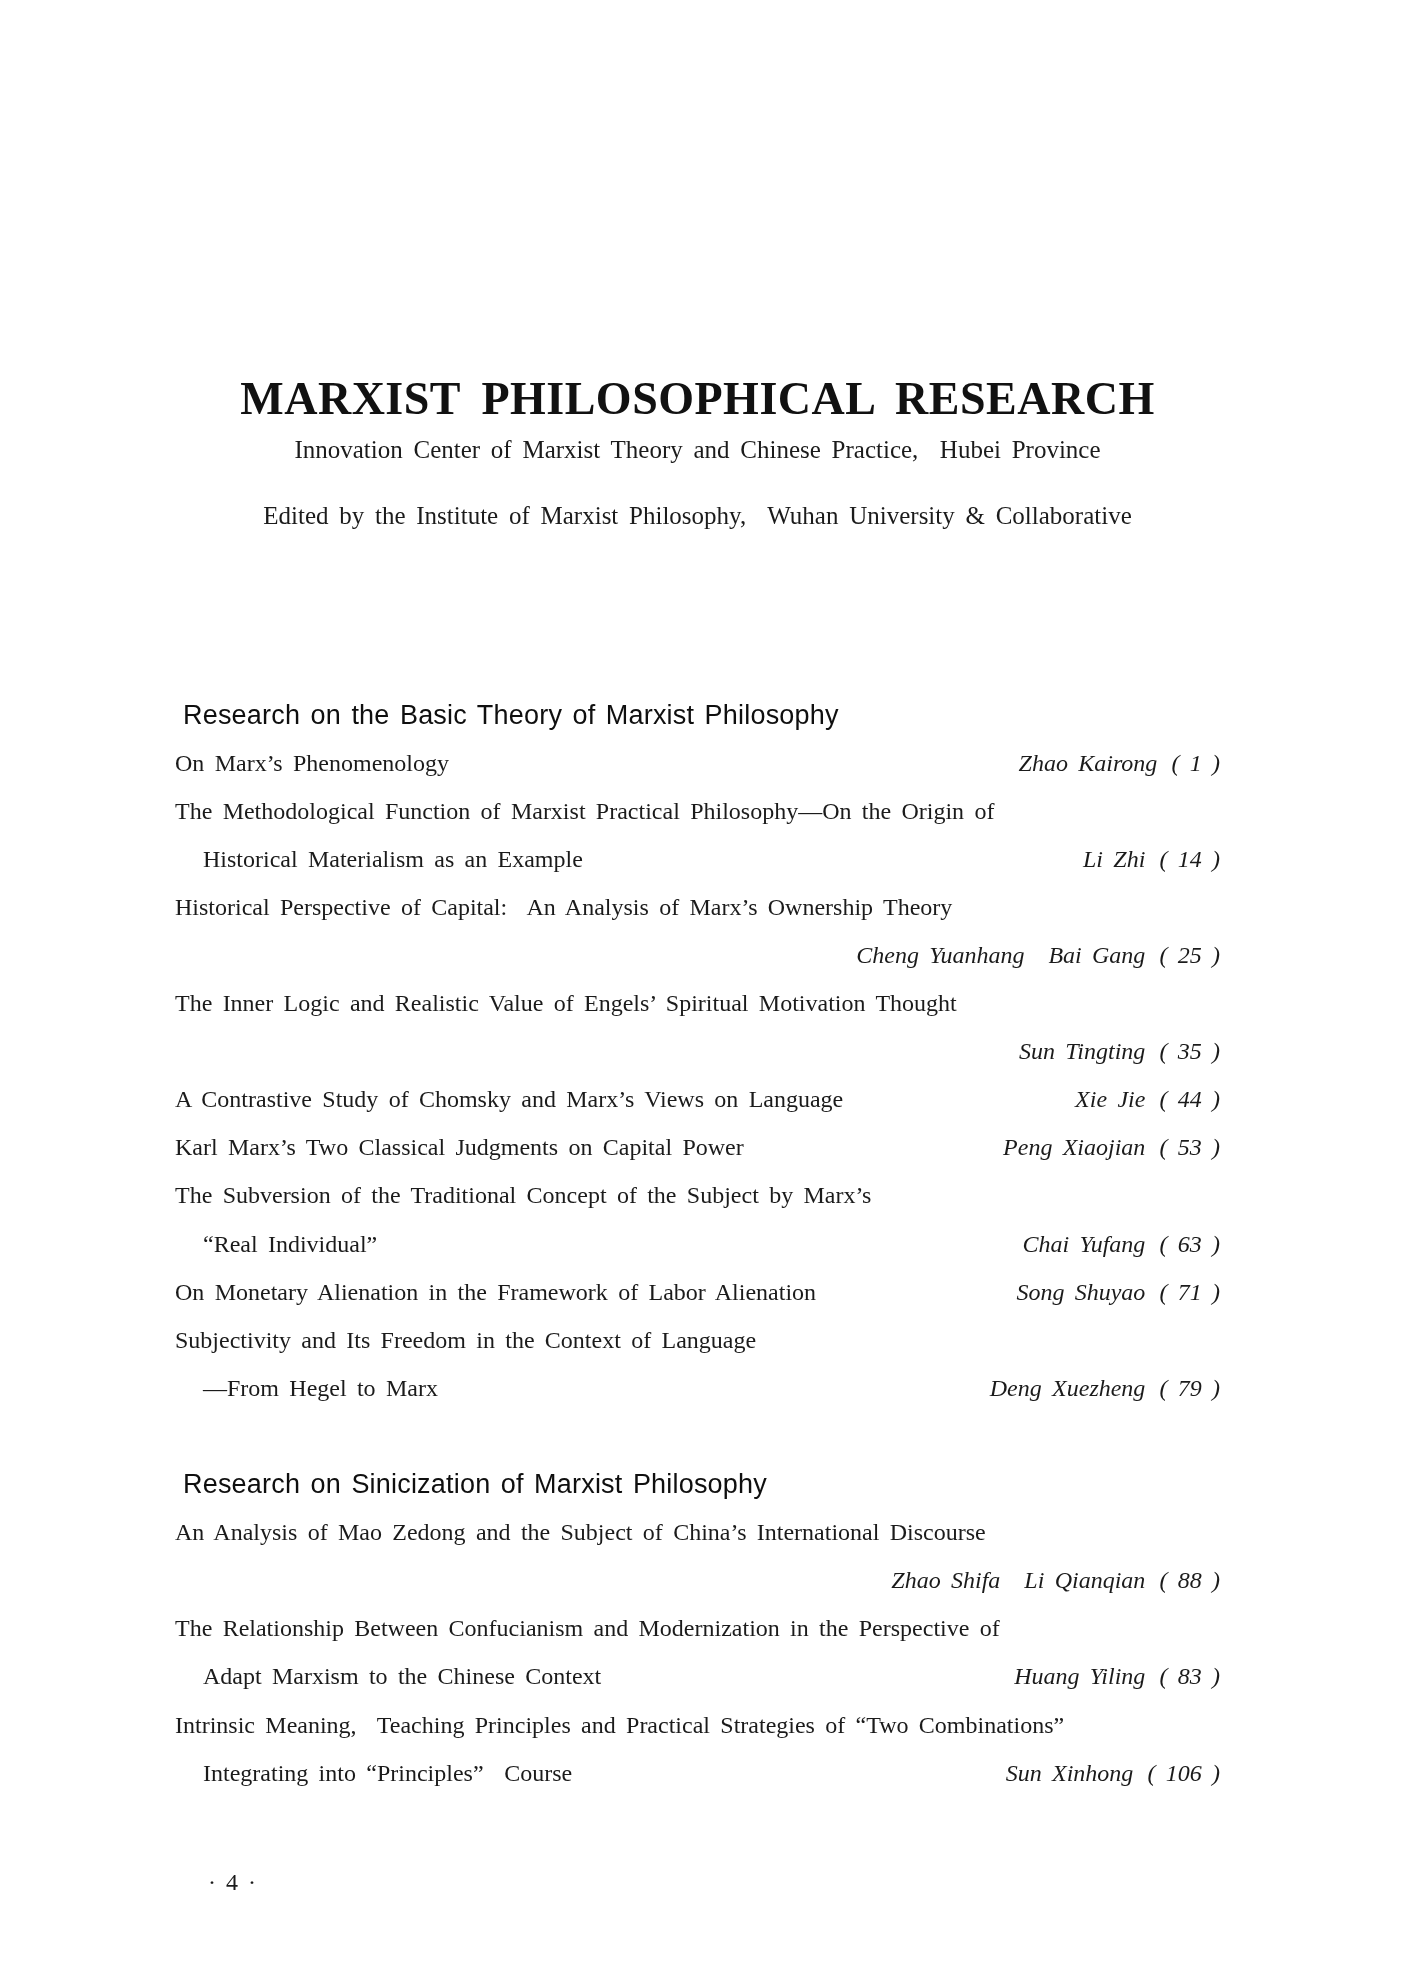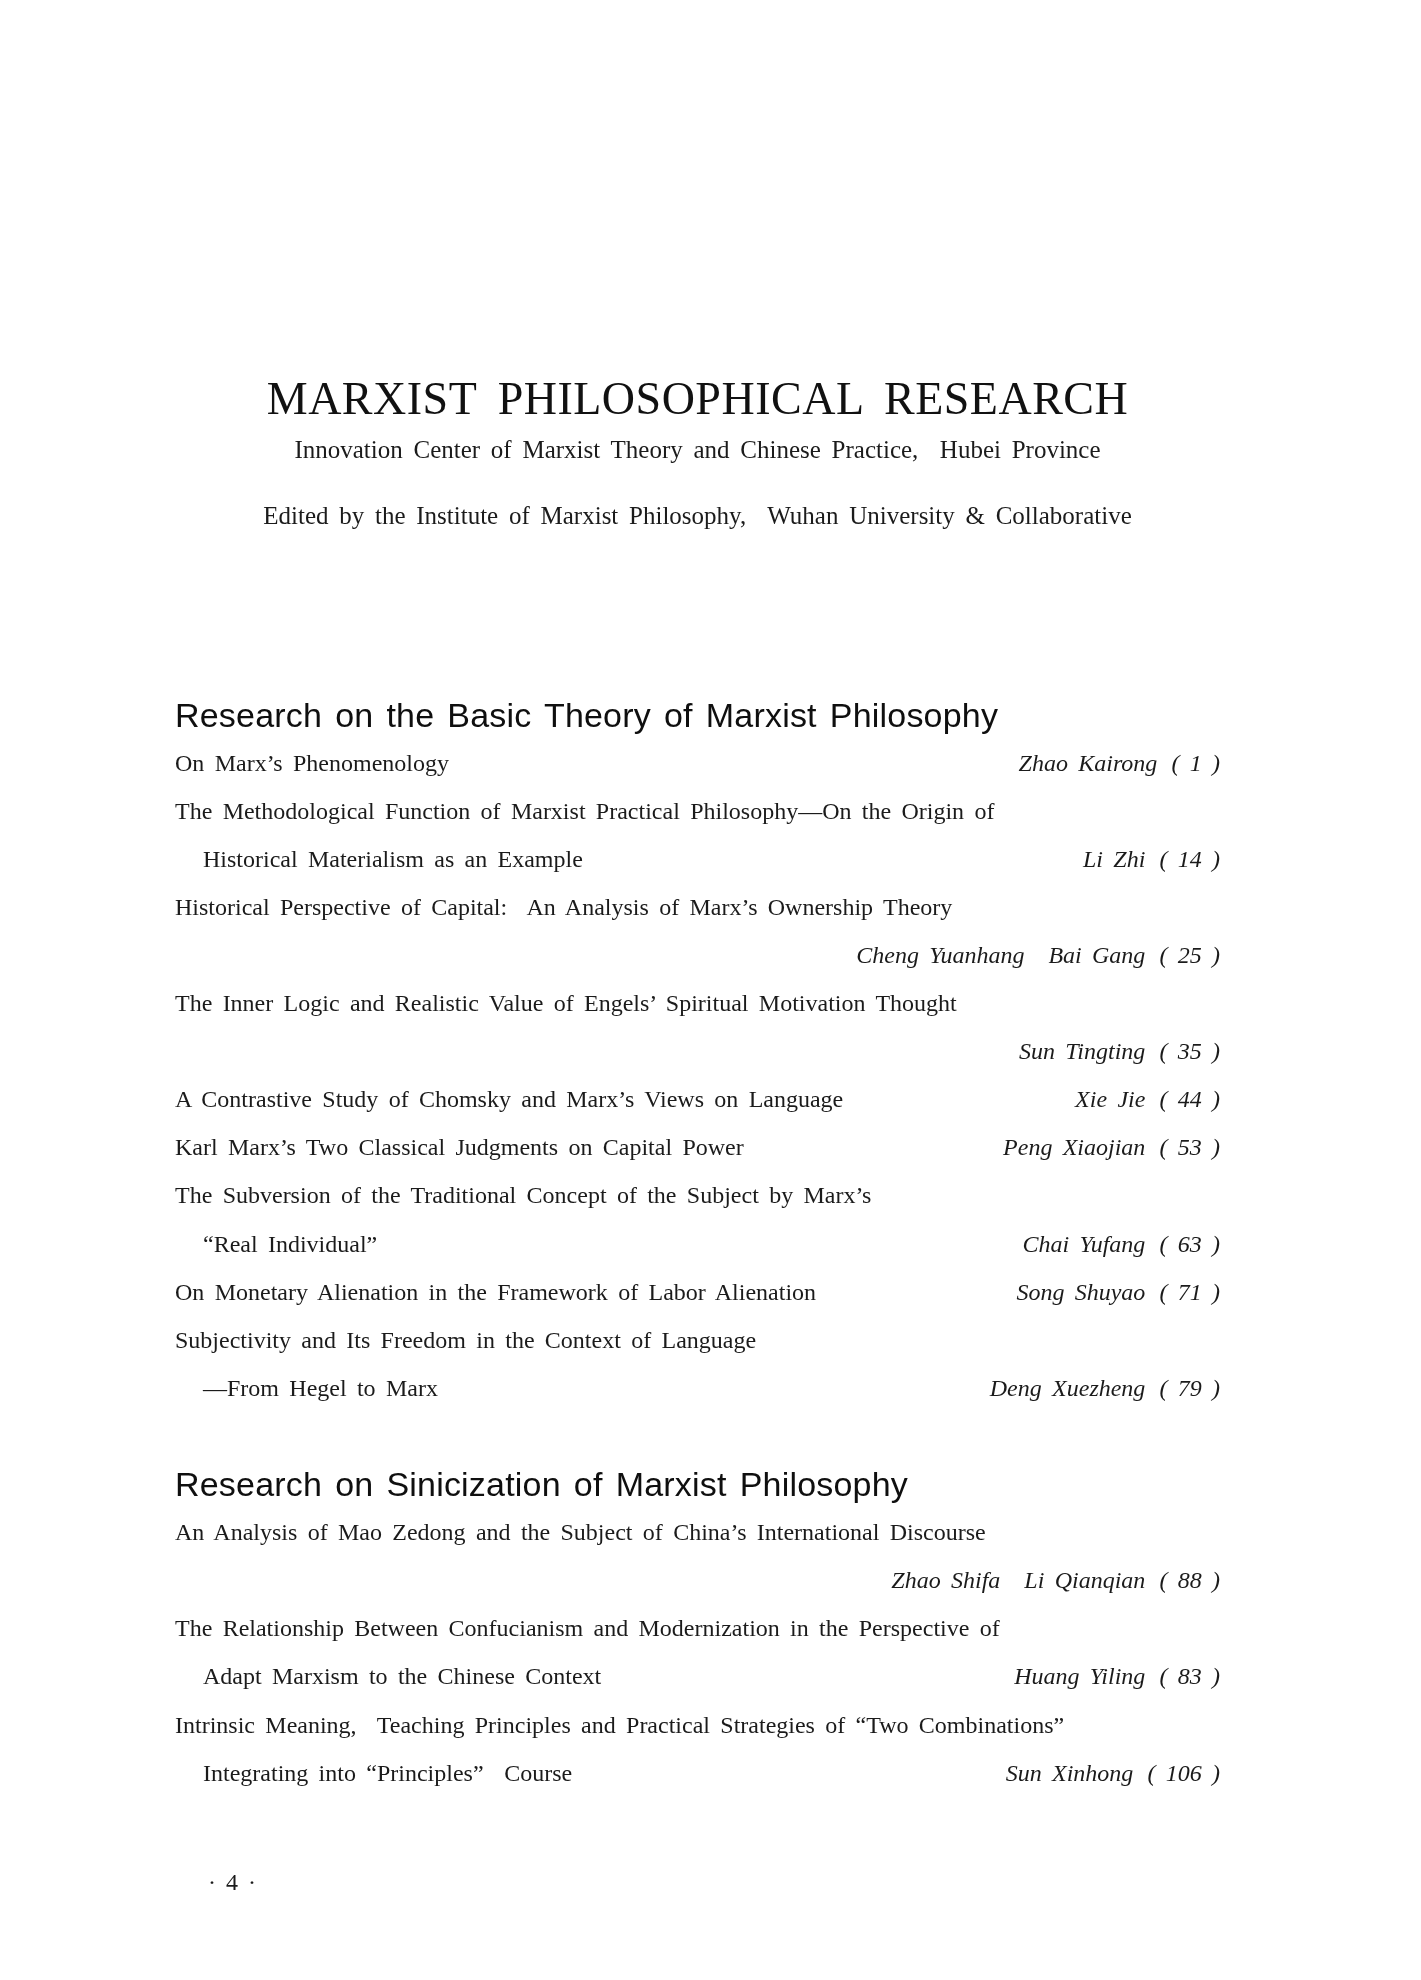--- a/index.html
+++ b/index.html
@@ -25,21 +25,21 @@
   .journal-header {
     position: absolute;
     left: 175px;
     top: 372px;
     width: 1045px;
     text-align: center;
   }
   .journal-title {
     margin: 0;
     font-family: "Liberation Serif", serif;
-    font-weight: normal;
+    font-weight: bold;
     font-size: 46px;
     line-height: 53px;
     letter-spacing: 0.5px;
     word-spacing: 0.2em;
     white-space: pre;
     color: #111111;
   }
   .journal-subtitle {
     margin: 0;
     font-size: 25px;
@@ -62,24 +62,24 @@
   .row {
     height: 48.1px;
     display: flex;
     align-items: center;
     font-size: 24px;
     white-space: pre;
     word-spacing: 0.18em;
     color: #1b1b1b;
   }
   .section-heading {
-    margin: 0;
+    margin: 8px;
     font-family: "Liberation Sans", sans-serif;
     font-weight: normal;
-    font-size: 34px;
+    font-size: 27px;
     letter-spacing: 0.2px;
     word-spacing: 0.1em;
     color: #0f0f0f;
   }
   .entry-title {
     flex: 0 0 auto;
   }
   .row.indent .entry-title {
     padding-left: 28px;
   }

